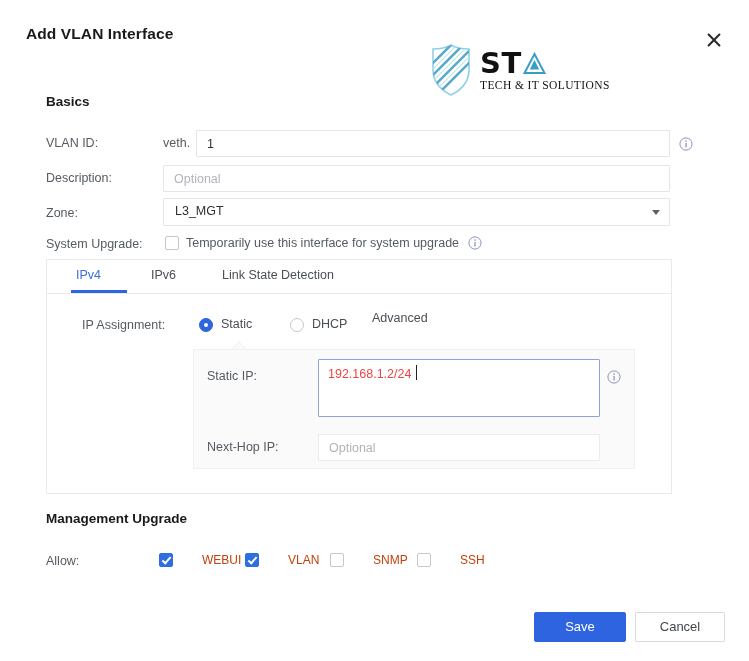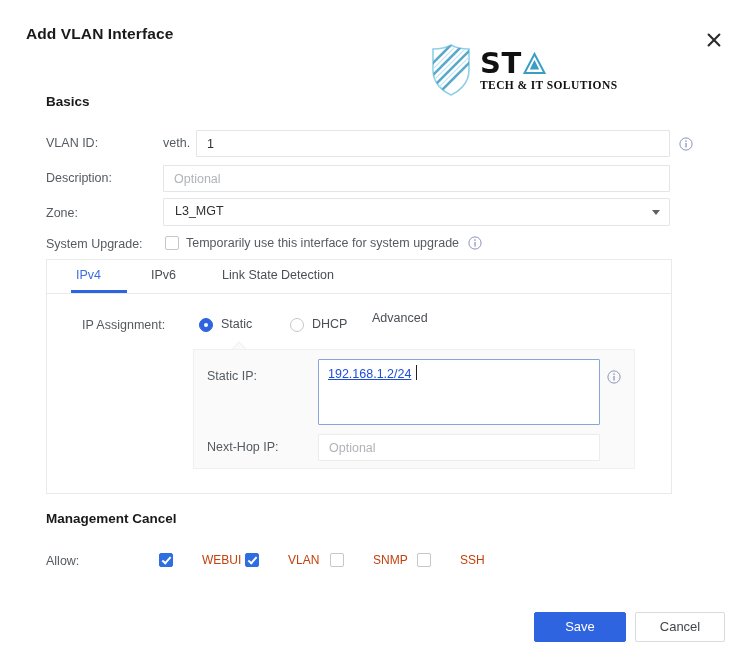--- a/index.html
+++ b/index.html
@@ -64,21 +64,21 @@
     display: inline-block;
     width: 23px;
     height: 23px;
     position: relative;
     margin: 0 1px;
   }
   .logo-a-mark svg { display: block; }
   .logo-sub {
     font-family: "Liberation Serif", serif;
     font-size: 11.5px;
-    font-weight: bold;
+    font-weight: normal;
     color: #111111;
     letter-spacing: 0.4px;
     margin-top: 15px;
     text-align: left;
   }
 
   
   .section-title {
     position: absolute;
     left: 46px;
@@ -322,32 +322,31 @@
     left: 207px;
     top: 369px;
     font-size: 12.5px;
     color: #555b61;
   }
   #ta-staticip {
     position: absolute;
     left: 318px;
     top: 359px;
     width: 282px;
-    height: 66px;
+    height: 58px;
     box-sizing: border-box;
     border: 1px solid #8ba2de;
     background: #ffffff;
     border-radius: 1px;
     padding: 7px 9px;
     font-family: "Liberation Sans", sans-serif;
     font-size: 12.5px;
-    color: #1d4ed8;
+    color: #ef4444;
     resize: none;
     outline: none;
-    text-decoration: underline;
   }
   .caret {
     position: absolute;
     left: 416px;
     top: 365px;
     width: 1px;
     height: 15px;
     background: #202020;
   }
   #info-staticip { left: 607px; top: 370px; }
@@ -529,21 +528,21 @@
   <svg width="14" height="14" viewBox="0 0 14 14">
     <circle cx="7" cy="7" r="6.1" fill="none" stroke="#8b93bd" stroke-width="1"></circle>
     <circle cx="7" cy="4" r="0.85" fill="#8b93bd"></circle>
     <rect x="6.4" y="5.9" width="1.25" height="4.6" fill="#8b93bd"></rect>
   </svg>
 </span>
 
 <div id="lbl-nexthop">Next-Hop IP:</div>
 <input class="field-input" id="input-nexthop" placeholder="Optional" style="">
 
-<div class="section-title" id="mgmt-title">Management Cancel</div>
+<div class="section-title" id="mgmt-title">Management Upgrade</div>
 <div id="lbl-allow">Allow:</div>
 
 <span class="chk checked" id="chk-webui"></span>
 <span class="svc-label" id="lbl-webui">WEBUI</span>
 
 <span class="chk checked" id="chk-ping"></span>
 <span class="svc-label" id="lbl-ping">VLAN</span>
 
 <span class="chk" id="chk-snmp"></span>
 <span class="svc-label" id="lbl-snmp">SNMP</span>

